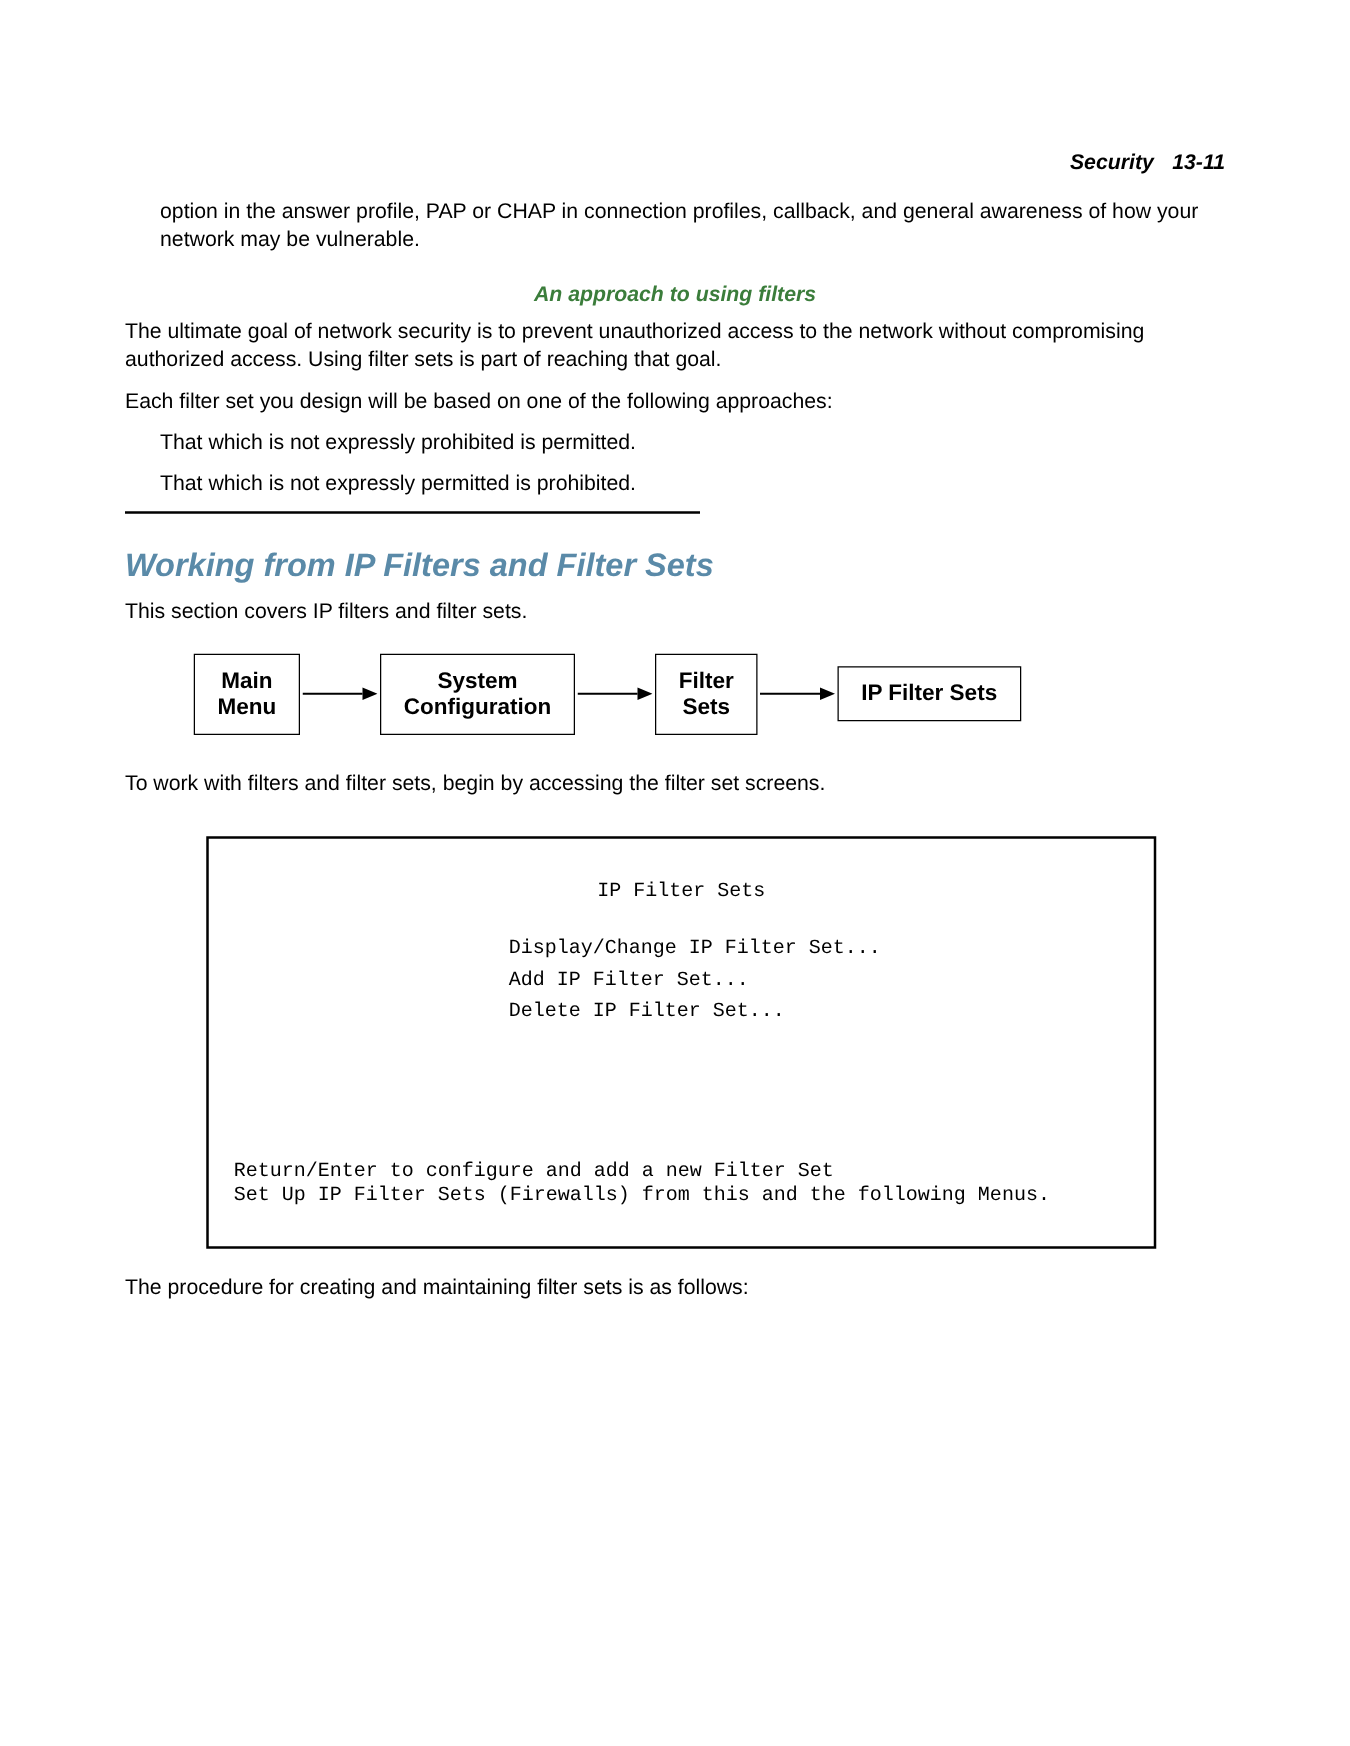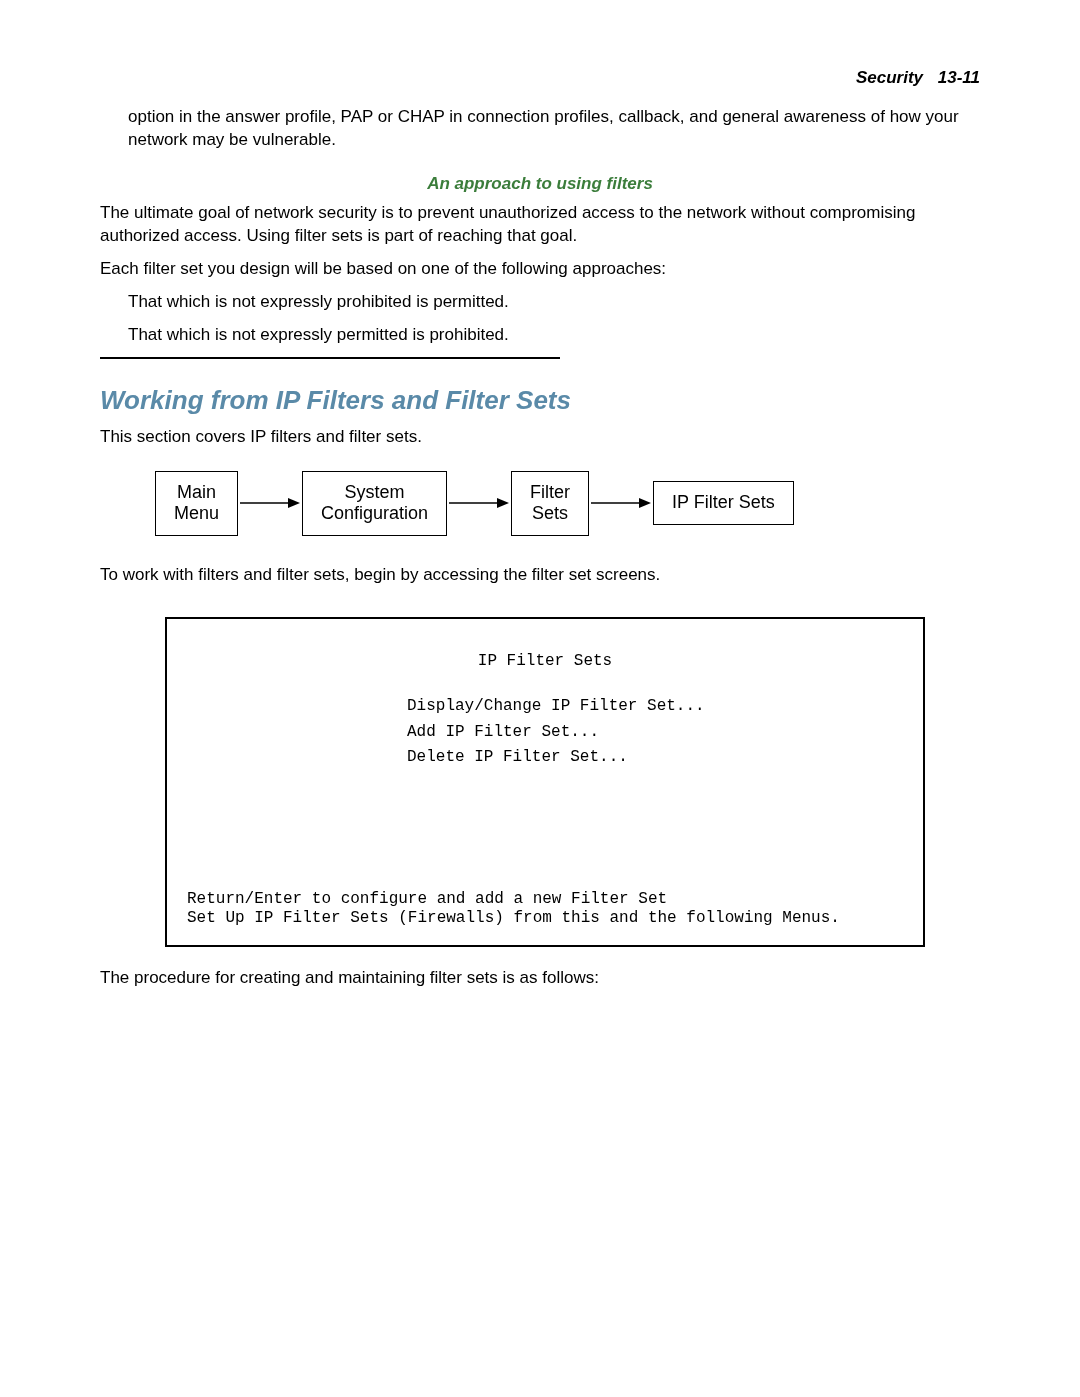--- a/index.html
+++ b/index.html
@@ -5,21 +5,21 @@
   html, body {
     margin: 0;
     padding: 0;
     background: #ffffff;
     width: 1080px;
   }
   .page {
     width: 1080px;
     min-height: 1397px;
     box-sizing: border-box;
-    padding: 68px 100px 60px 100px;
+    padding: 120px 100px 60px 100px;
     font-family: Arial, Helvetica, sans-serif;
     color: #000;
     position: relative;
   }
   .running-head {
     text-align: right;
     font-style: italic;
     font-weight: 700;
     font-size: 17px;
     margin-bottom: 18px;
@@ -56,20 +56,21 @@
     border-top: 2px solid #000;
     width: 460px;
     margin: 0 0 6px 0;
   }
 
   .nav-flow {
     display: flex;
     align-items: center;
     gap: 2px;
     margin: 22px 0 28px 55px;
+    font-weight: bold;
   }
   .nav-box {
     border: 1.5px solid #000;
     padding: 10px 18px;
     text-align: center;
     font-size: 18px;
     line-height: 1.2;
   }
   .arrow {
     width: 60px;
@@ -112,21 +113,21 @@
   .terminal .title {
     text-align: center;
     margin-bottom: 20px;
   }
   .terminal .menu {
     margin-left: 220px;
   }
   .terminal .footer-lines {
     position: absolute;
     left: 20px;
-    bottom: 16px;
+    bottom: 30px;
     line-height: 1.2;
   }
 </style>
 </head>
 <body>
 
 <div class="page">
 
   <div class="running-head">
     <span class="chapter">Security</span>

